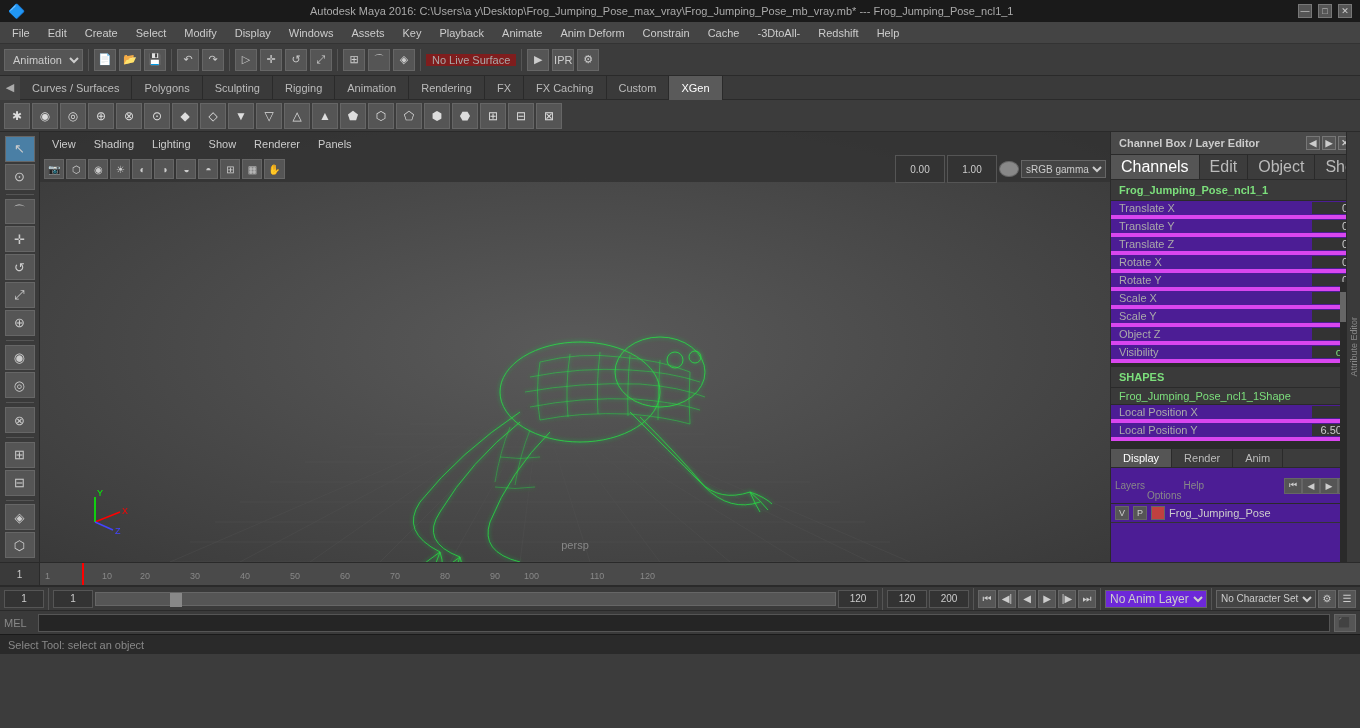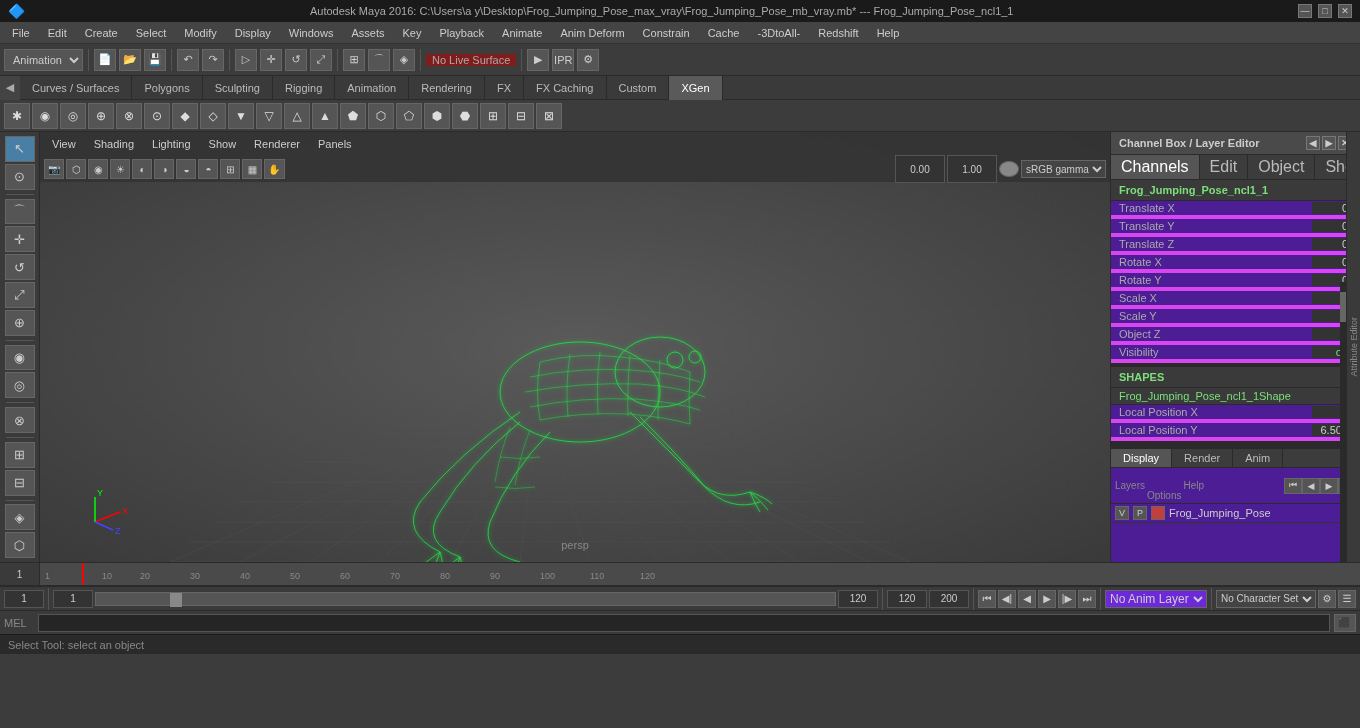--- a/index.html
+++ b/index.html
@@ -838,21 +838,21 @@
     <span class="tick-mark" style="left:5px;">1</span>
     <span class="tick-mark" style="left:62px;">10</span>
     <span class="tick-mark" style="left:100px;">20</span>
     <span class="tick-mark" style="left:150px;">30</span>
     <span class="tick-mark" style="left:200px;">40</span>
     <span class="tick-mark" style="left:250px;">50</span>
     <span class="tick-mark" style="left:300px;">60</span>
     <span class="tick-mark" style="left:350px;">70</span>
     <span class="tick-mark" style="left:400px;">80</span>
     <span class="tick-mark" style="left:450px;">90</span>
-    <span class="tick-mark" style="left:500px;">100</span>
+    <span class="tick-mark" style="left:484px;">100</span>
     <span class="tick-mark" style="left:550px;">110</span>
     <span class="tick-mark" style="left:600px;">120</span>
   </div>
 </div>
 
 <div id="playback-row">
   <input class="pb-input" type="text" value="1" style="">
   <div class="tb-sep"></div>
   <input class="pb-input" type="text" value="1" style="">
   <div class="pb-slider">

